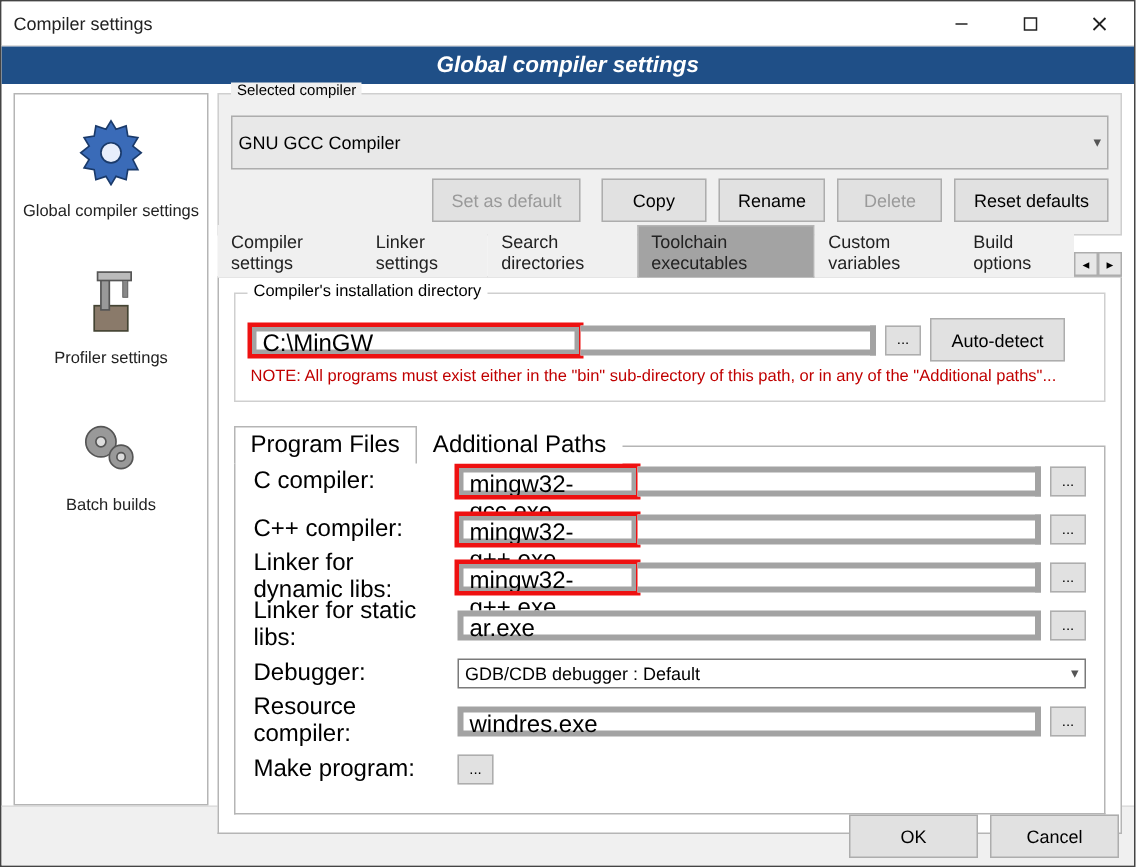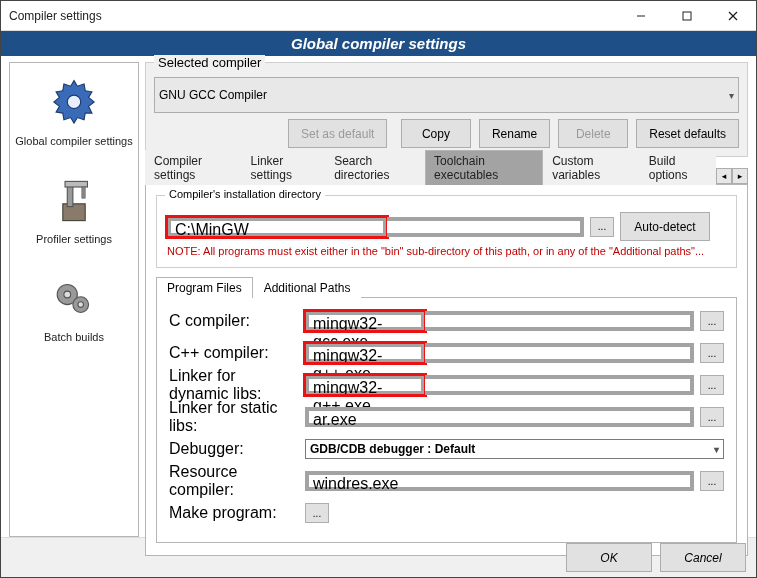--- a/index.html
+++ b/index.html
@@ -62,21 +62,21 @@
   .content { flex: 1; display: flex; flex-direction: column; }
   .groupbox {
     border: 1px solid #cfcfcf;
     margin-bottom: 6px;
     position: relative;
     padding: 14px 8px 8px 8px;
     background:#f0f0f0;
   }
   .groupbox-label {
     position: absolute; top: -8px; left: 8px;
-    background: #f0f0f0; padding: 0 4px; font-size: 13px;
+    background: #f0f0f0; padding: 0 4px; font-size: 10px;
   }
   .compiler-select {
     width: 100%;
     background:#e8e8e8;
     border:1px solid #adadad;
     height:36px;
     padding:0 4px;
     display:flex; align-items:center; justify-content:space-between;
     margin-bottom:6px;
   }
@@ -141,43 +141,42 @@
   .browse-btn {
     width:24px; height:20px; border:1px solid #adadad; background:#e1e1e1;
     display:flex; align-items:center; justify-content:center; font-size:10px;
   }
   .autodetect { width:90px; }
   .note { color:#c00000; font-size:11px; margin-top:4px;}
   .subtabstrip {
     display:flex; border-bottom:1px solid #b5b5b5; height:22px; align-items:flex-end;
   }
   .subtab {
-    padding:3px 10px; font-size:12px; border:1px solid transparent; border-bottom:none;
-    position:relative; top:1px; background:#fff;
+    padding:3px 10px; font-size:16px; border:1px solid transparent; border-bottom:none;
+    position:relative; top:12px; background:#fff;
   }
   .subtab.active { border-color:#b5b5b5; background:#fff;}
   .subtab-body {
     border:1px solid #b5b5b5; border-top:none; padding:10px 12px; background:#fff;
   }
   .form-row {
     display:flex; align-items:center; height:26px; margin-bottom:6px; gap:6px;
   }
   .form-label { width:130px; font-size:16px;}
   .select-like {
     height:20px; border:1px solid #7a7a7a; background:#fff; flex:1;
     display:flex; align-items:center; justify-content:space-between; padding:0 4px;
     font-size:12px;
-    font-weight:bold;
   }
   .redbox { outline:3px solid #e11; outline-offset:-1px; }
   .footer {
     height:40px; display:flex; align-items:center; justify-content:flex-end;
     gap:8px; padding:0 10px; border-top:1px solid #ddd; background:#f0f0f0;
   }
-  .footer .btn { min-width:86px;font-style:italic; }
+  .footer .btn { min-width:86px; }
 </style>
 </head>
 <body>
 
 <div class="titlebar">
   <span class="titlebar-text">Compiler settings</span>
   <div class="win-controls">
     <div class="win-btn">
       <svg width="10" height="10">
           <line x1="1" y1="5" x2="9" y2="5" stroke="#222" stroke-width="1"></line>

